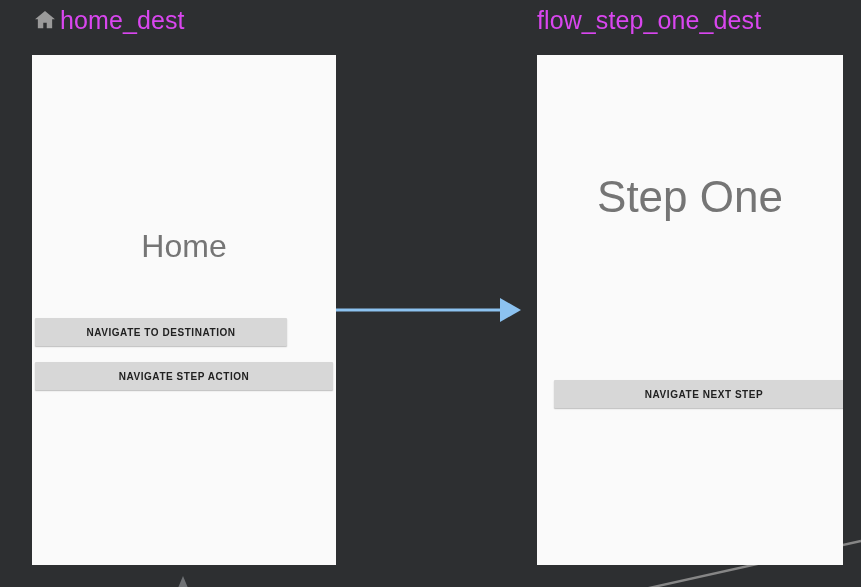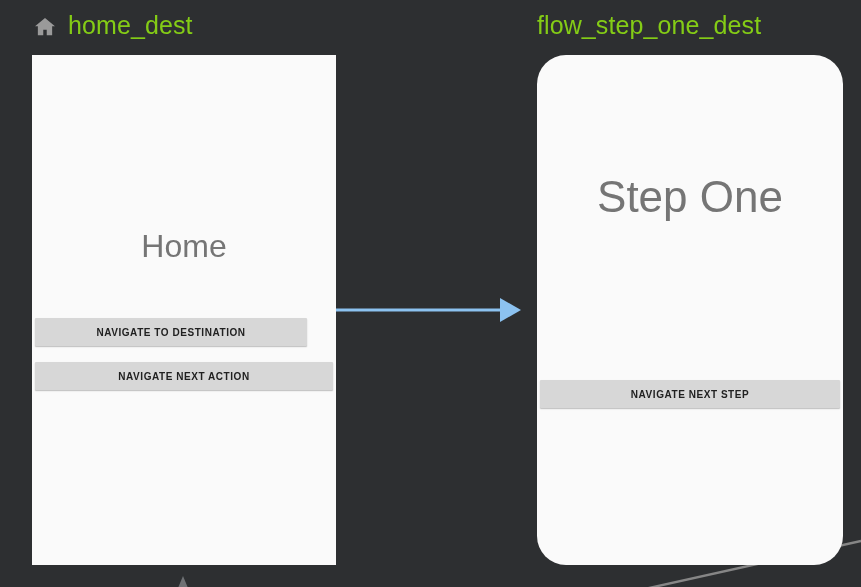--- a/index.html
+++ b/index.html
@@ -36,26 +36,25 @@
   
   .dest-node {
     position: absolute;
   }
   .dest-label {
     position: absolute;
     left: 0;
     top: 0;
     height: 40px;
     display: flex;
-    align-items: flex-end;
-    color: #84cc16;
+    align-items: center;
+    color: #d946ef;
     font-size: 25px;
     letter-spacing: 0.1px;
     white-space: nowrap;
-    gap: 8px;
   }
   .dest-label .home-icon {
     display: inline-block;
     width: 26px;
     height: 26px;
     margin-right: 2px;
     flex: 0 0 auto;
   }
   .dest-frame {
     position: absolute;
@@ -120,37 +119,37 @@
           <path fill="#9a9a9a" d="M12 3.6 2.8 11.2h2.6v8.4h5.0v-5.1h3.2v5.1h5.0v-8.4h2.6z"></path>
         </svg>
       </span>
       <span>home_dest</span>
     </div>
 
     <div class="dest-frame" style="left:0px; top:55px; width:304px; height:510px;">
       <div class="preview">
         <div class="screen-title" style="top:173px; font-size:32px;">Home</div>
 
-        <button class="mat-button" style="left:3px; top:263px; width:272px; height:28px;">NAVIGATE TO DESTINATION</button>
+        <button class="mat-button" style="left:3px; top:263px; width:252px; height:28px;">NAVIGATE TO DESTINATION</button>
 
-        <button class="mat-button" style="left:3px; top:307px; width:298px; height:28px;">NAVIGATE NEXT ACTION</button>
+        <button class="mat-button" style="left:3px; top:307px; width:298px; height:28px;">NAVIGATE STEP ACTION</button>
       </div>
     </div>
   </div>
 
   <div class="dest-node" style="left:537px; top:0px; width:324px; height:565px;">
     <div class="dest-label">
       <span>flow_step_one_dest</span>
     </div>
 
-    <div class="dest-frame" style="left:0px; top:55px; width:306px; height:510px;border-radius:29px;">
+    <div class="dest-frame" style="left:0px; top:55px; width:306px; height:510px;">
       <div class="preview">
         <div class="screen-title" style="top:117px; font-size:44px;">Step One</div>
 
-        <button class="mat-button" style="left:3px; top:325px; width:300px; height:28px;">NAVIGATE NEXT STEP</button>
+        <button class="mat-button" style="left:17px; top:325px; width:300px; height:28px;">NAVIGATE NEXT STEP</button>
       </div>
     </div>
   </div>
 
   <svg class="action-arrow" style="left:330px; top:294px;" width="200" height="34" viewBox="0 0 200 34">
     <line x1="6" y1="16" x2="182" y2="16" stroke="#8cc2f0" stroke-width="3"></line>
     <polygon points="170,4 191,16 170,28" fill="#8cc2f0"></polygon>
   </svg>
 
 </div>

